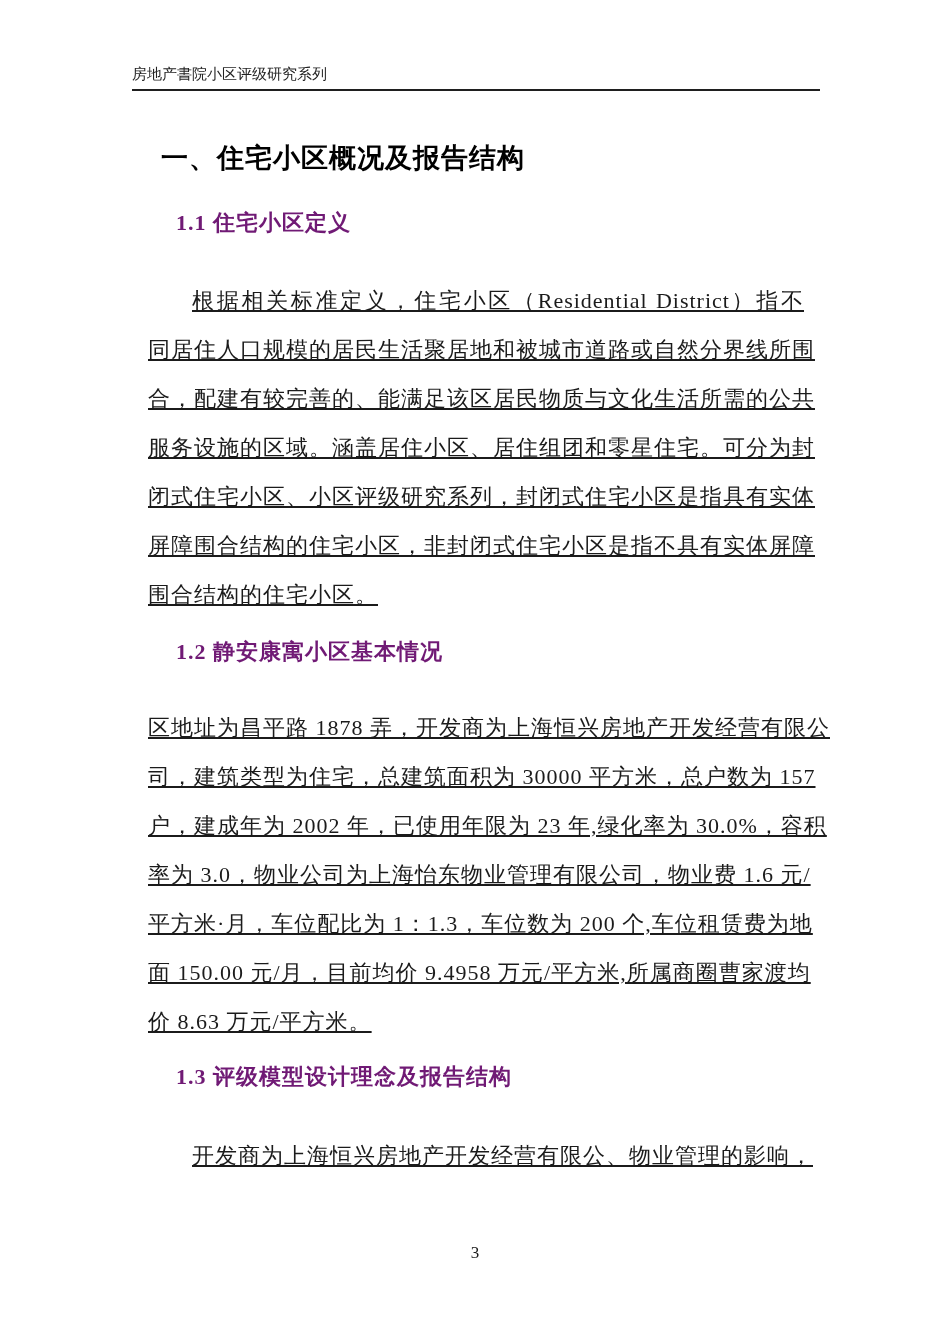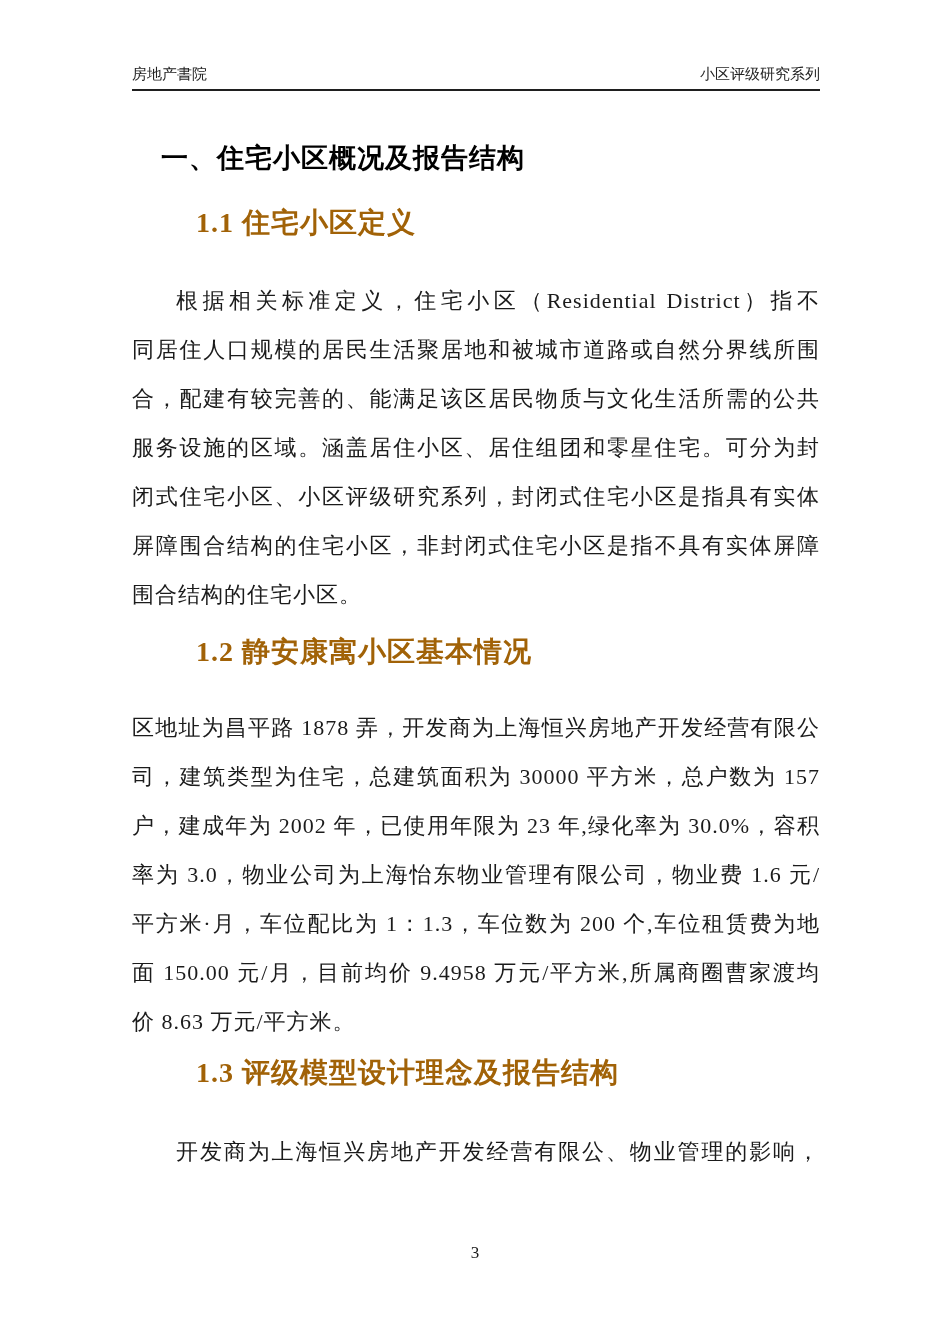--- a/index.html
+++ b/index.html
@@ -8,46 +8,46 @@
     width:950px; height:1344px;
     margin:0 auto;
     background:#ffffff;
     color:#1b1b1b;
     font-family:"Liberation Serif","DejaVu Serif",serif;
     overflow:hidden;
   }
   .header {
     position:absolute;
     top:64px; left:132px; right:130px;
-    display:flex; justify-content:space-between; align-items:flex-end;
+    display:flex; justify-content:flex-start; align-items:flex-end;
     font-family:"Liberation Sans","DejaVu Sans",sans-serif;
     font-size:15px; line-height:20px; color:#222;
     border-bottom:2px solid #1f1f1f;
     padding-bottom:5px;
   }
   .content {
     position:absolute;
     top:90px; left:132px; width:688px;
   }
   .chapter {
     margin:50px 0 0 29px;
     font-size:27px; line-height:36px;
     font-weight:700; color:#000;
     letter-spacing:1px;
   }
   .sec {
-    margin:0 0 0 64px;
-    font-size:28px; line-height:30px;
-    font-weight:700; color:#a16207;
+    margin:0 0 0 44px;
+    font-size:22px; line-height:30px;
+    font-weight:700; color:#701a75;
     letter-spacing:1px;
   }
   .sec-1 { margin-top:32px; }
   .sec-2 { margin-top:18px;font-family:Liberation Serif, serif; }
   .sec-3 { margin-top:12px; }
-  .para { margin:0; }
+  .para { margin:16px;text-decoration:underline; }
   .para-1 { margin-top:38px; }
   .para-2 { margin-top:36px; }
   .para-3 { margin-top:39px; }
   .ln {
     font-size:22px; line-height:49px;
     letter-spacing:1px;
     text-align:justify;
     text-align-last:justify;
     white-space:nowrap;
   }

